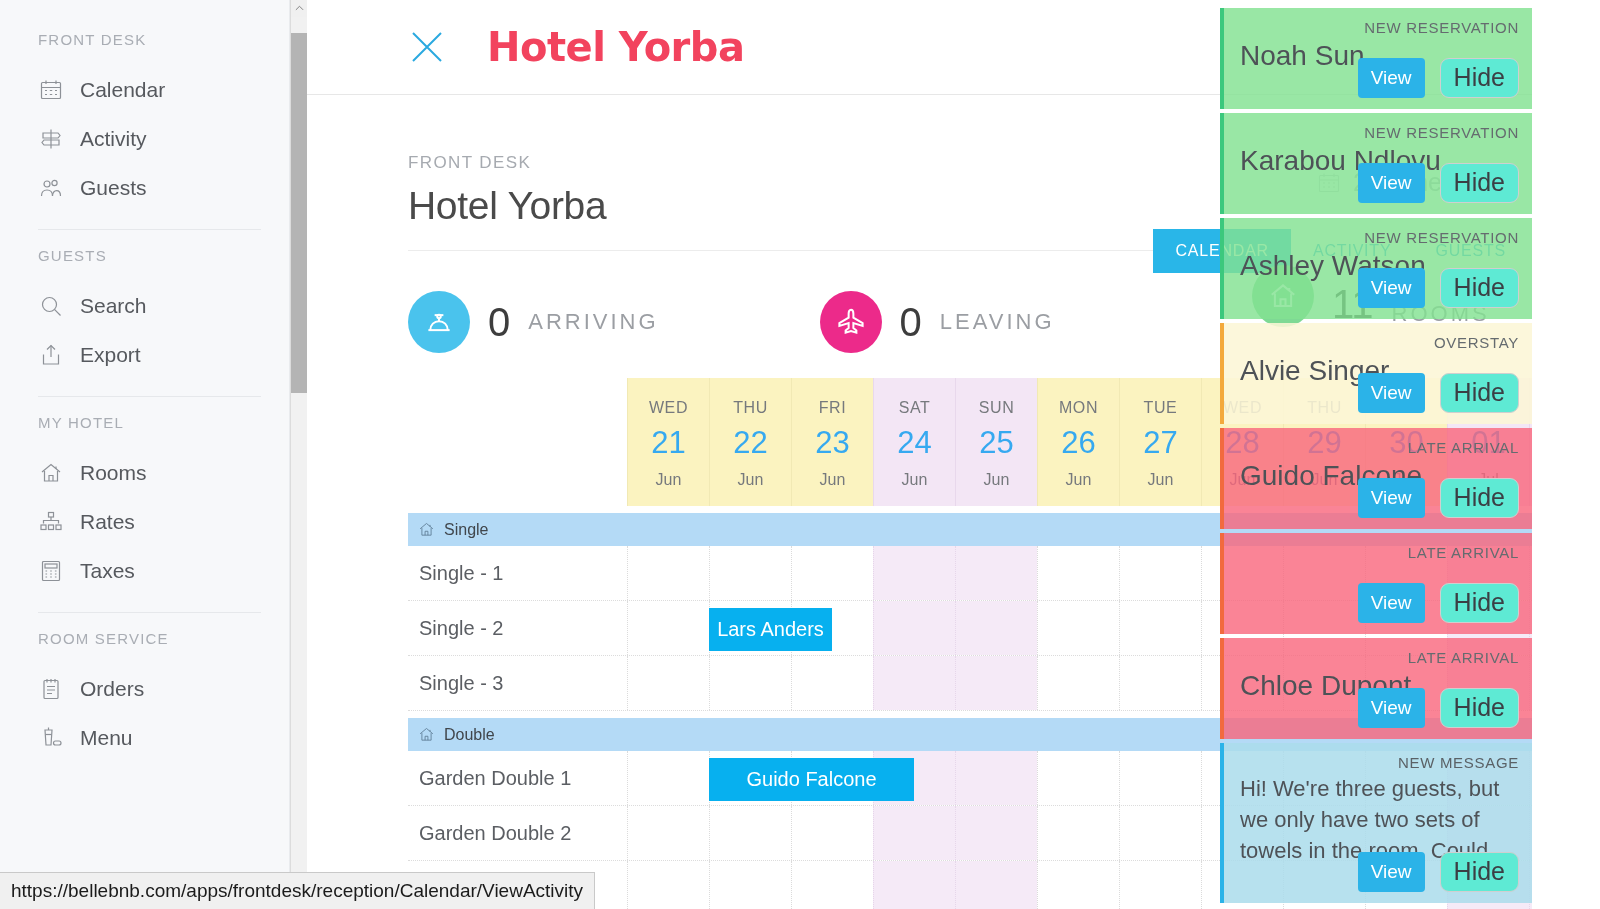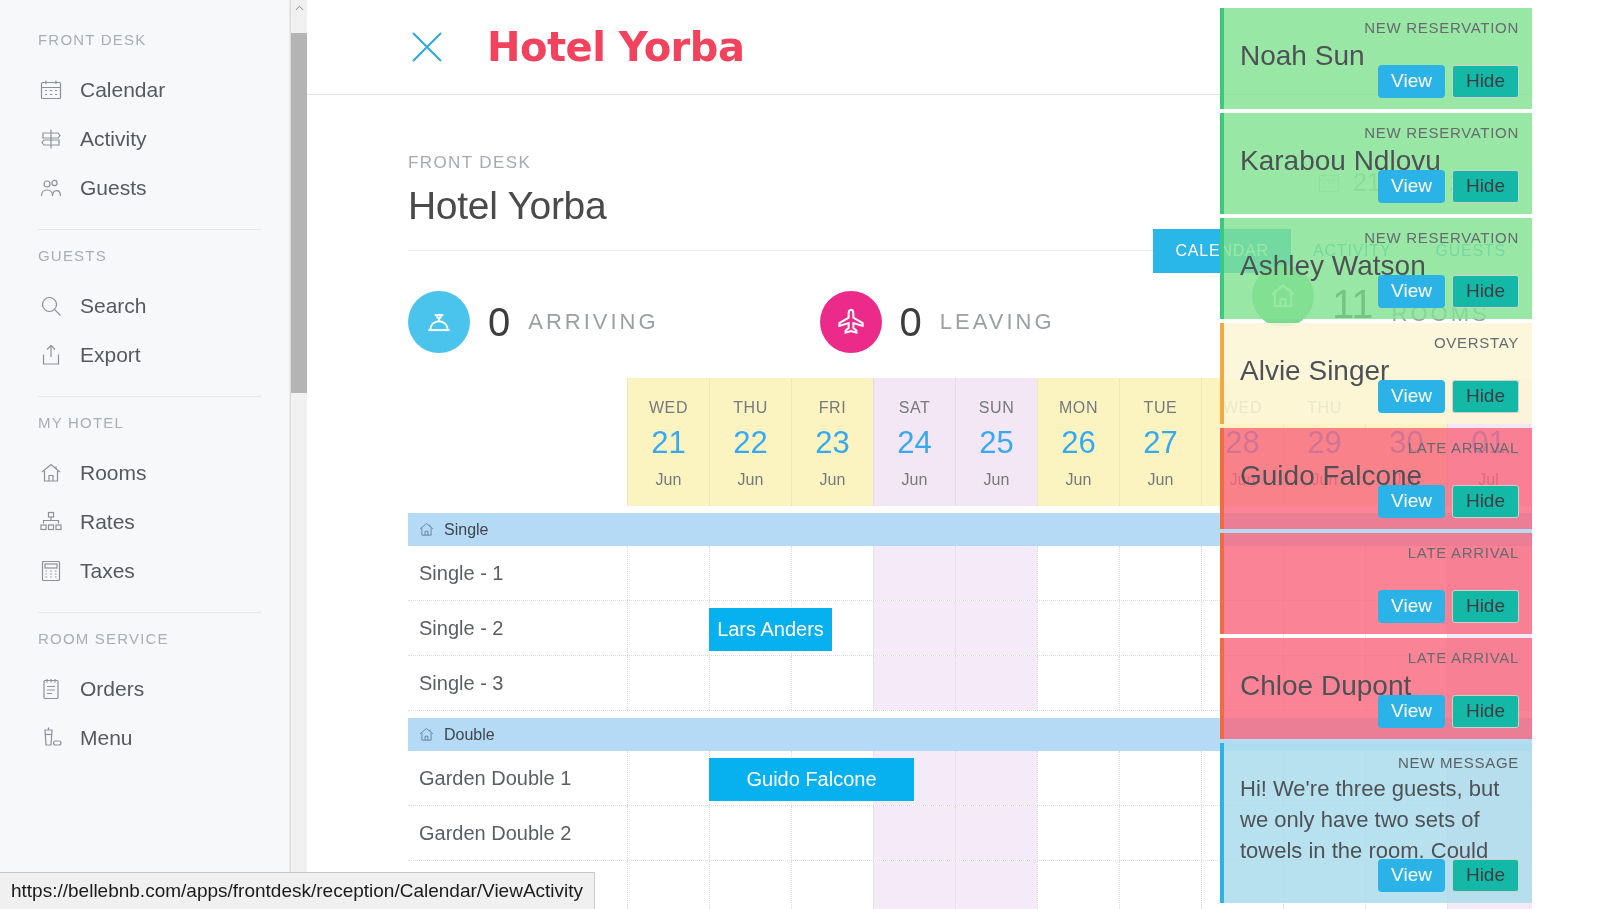--- a/index.html
+++ b/index.html
@@ -154,29 +154,29 @@
     position: relative; margin-bottom: 4px; height: 101px;
     border-left: 4px solid rgba(0,0,0,0.12);
     padding: 11px 13px 0 16px; overflow: hidden;
   }
   .notif .kind {
     font-size: 15px; letter-spacing: 0.7px; color: #656b6f;
     text-align: right; text-transform: uppercase;
   }
   .notif .who { font-size: 28px; color: #4e5257; margin-top: 4px; line-height: 1.15; }
   .notif .msg { font-size: 22px; color: #4e5257; margin-top: 2px; line-height: 1.42; }
-  .notif .acts { position: absolute; right: 13px; bottom: 11px; display: flex; gap: 7px; }
+  .notif .acts { position: absolute; right: 13px; bottom: 11px; display: flex; gap: 15px; }
   .btn-view {
     background: #2bb3e8; color: #fff; border: 0; border-radius: 4px;
     font-size: 19px; padding: 4px 13px 5px; cursor: pointer;
     font-family: "Liberation Sans", sans-serif;
   }
   .btn-hide {
-    background: #14b8a6; color: #3b3f44; border: 1px solid #cfcfcf; border-radius: 3px;
-    font-size: 19px; padding: 4px 13px 5px; cursor: pointer;
+    background: #5eead4; color: #3b3f44; border: 1px solid #cfcfcf; border-radius: 9px;
+    font-size: 25px; padding: 4px 13px 5px; cursor: pointer;
     font-family: "Liberation Sans", sans-serif;
   }
   .notif.green { background: rgba(130,226,145,0.82); border-left-color: #3cc87d; }
   .notif.yellow { background: rgba(252,246,214,0.88); border-left-color: #f3a93c; }
   .notif.red { background: rgba(249,101,124,0.80); border-left-color: #f26a3e; }
   .notif.blue { background: rgba(170,220,235,0.85); border-left-color: #2bb3e8; height: 160px; }
   .notif.blue .kind { color: #5a6166; }
 
   
   #statusbar {

